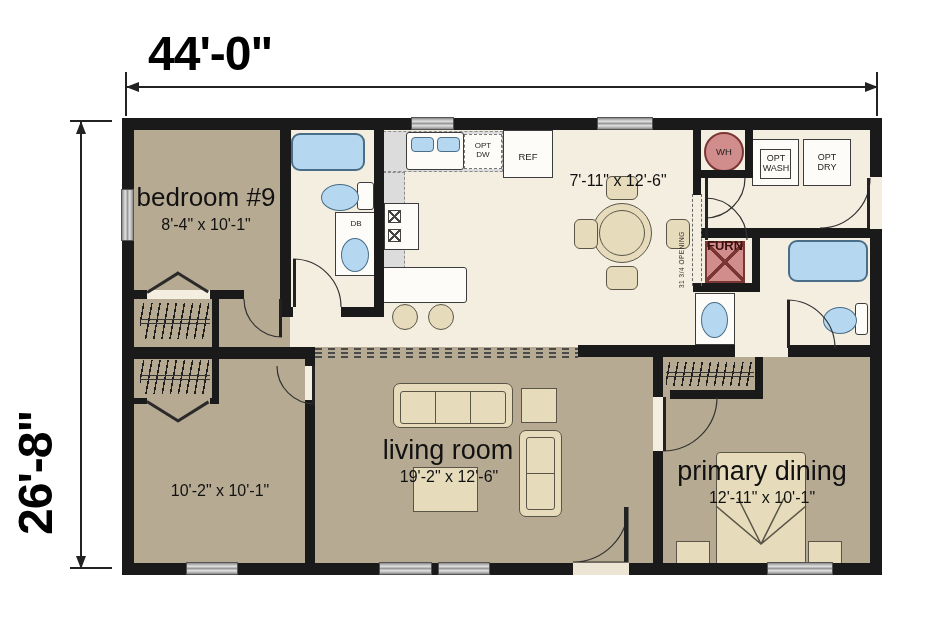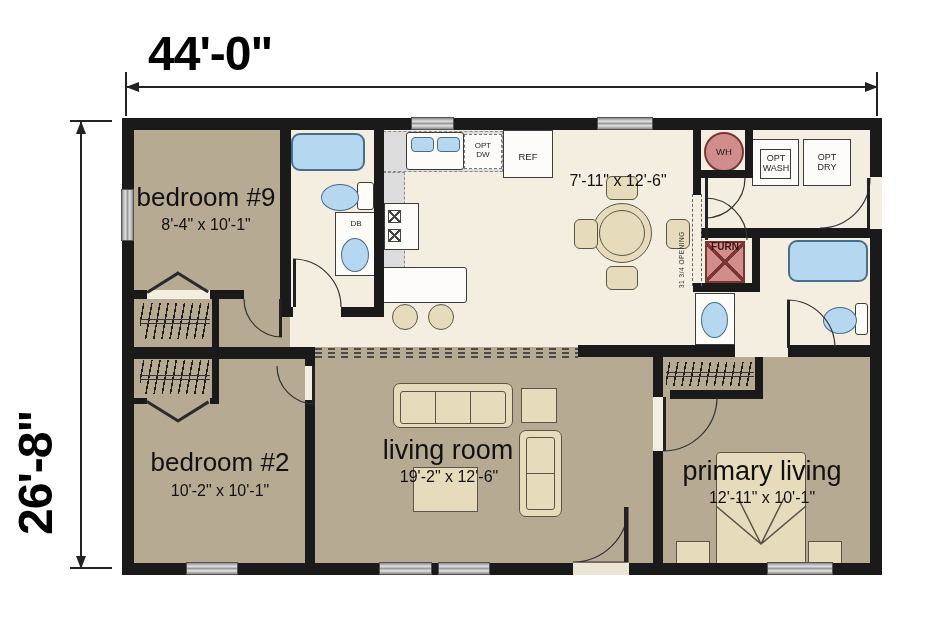--- a/index.html
+++ b/index.html
@@ -148,21 +148,21 @@
   <div class="pink ellipse" style="left:704px;top:132px;width:40px;height:40px"></div>
   <div class="tag" style="left:724px;top:152px;font-size:9.5px">WH</div>
   <div class="whitebox" style="left:752px;top:139px;width:47px;height:47px;border-width:1px"></div>
   <div class="whitebox" style="left:760px;top:149px;width:31px;height:30px;border-width:1px"></div>
   <div class="tag pre" style="left:776px;top:164px">OPT
 WASH</div>
   <div class="whitebox" style="left:803px;top:139px;width:48px;height:47px;border-width:1px"></div>
   <div class="tag pre" style="left:827px;top:163px">OPT
 DRY</div>
   <div class="pink xbox" style="left:705px;top:241px;width:40px;height:42px"></div>
-  <div class="tag" style="left:725px;top:246px;font-size:10px;color:#3a1010;font-weight:bold">FURN</div>
+  <div class="tag" style="left:725px;top:246px;font-size:13px;color:#3a1010;font-weight:bold">FURN</div>
 
   <div class="blue" style="left:788px;top:240px;width:80px;height:42px;border-radius:9px"></div>
   <div class="whitebox" style="left:695px;top:293px;width:40px;height:52px"></div>
   <div class="blue ellipse" style="left:701px;top:302px;width:27px;height:36px;border-width:1.5px"></div>
   <div class="whitebox" style="left:855px;top:303px;width:13px;height:32px;border-radius:3px"></div>
   <div class="blue ellipse" style="left:823px;top:307px;width:34px;height:27px;border-width:1.5px"></div>
 
   <div class="rod" style="left:140px;top:303px;width:70px;height:36px"></div>
   <div class="rod" style="left:140px;top:360px;width:70px;height:34px"></div>
   <div class="rod" style="left:666px;top:362px;width:88px;height:24px"></div>
@@ -222,25 +222,24 @@
     </svg>
 
   <div class="leaf" style="left:147px;top:291px;width:37px;transform:rotate(-32deg)"></div>
   <div class="leaf" style="left:177px;top:271px;width:37px;transform:rotate(32deg)"></div>
   <div class="leaf" style="left:147px;top:400px;width:37px;transform:rotate(32deg)"></div>
   <div class="leaf" style="left:177px;top:420px;width:37px;transform:rotate(-32deg)"></div>
 
   <div class="nm" style="left:206px;top:182px">bedroom #9</div>
   <div class="sz" style="left:206px;top:216px">8'-4" x 10'-1"</div>
   <div class="sz" style="left:618px;top:172px">7'-11" x 12'-6"</div>
-  <div class="nm" style="left:220px;top:447px">bedroom #2</div>
   <div class="sz" style="left:220px;top:482px">10'-2" x 10'-1"</div>
   <div class="nm" style="left:448px;top:435px;font-size:27px">living room</div>
   <div class="sz" style="left:449px;top:468px">19'-2" x 12'-6"</div>
-  <div class="nm" style="left:762px;top:456px;font-size:27px">primary living</div>
+  <div class="nm" style="left:762px;top:456px;font-size:27px">primary dining</div>
   <div class="sz" style="left:762px;top:489px">12'-11" x 10'-1"</div>
 
   <div class="dim" style="left:148px;top:26px">44'-0"</div>
   <div class="dline" style="left:126px;top:86px;width:752px;height:2px"></div>
   <div class="arrL" style="left:126px;top:82px"></div>
   <div class="arrR" style="left:865px;top:82px"></div>
   <div class="dline" style="left:125px;top:72px;width:2px;height:44px"></div>
   <div class="dline" style="left:876px;top:72px;width:2px;height:44px"></div>
 
   <div class="vdim" style="left:8px;top:368px;height:210px">26'-8"</div>

